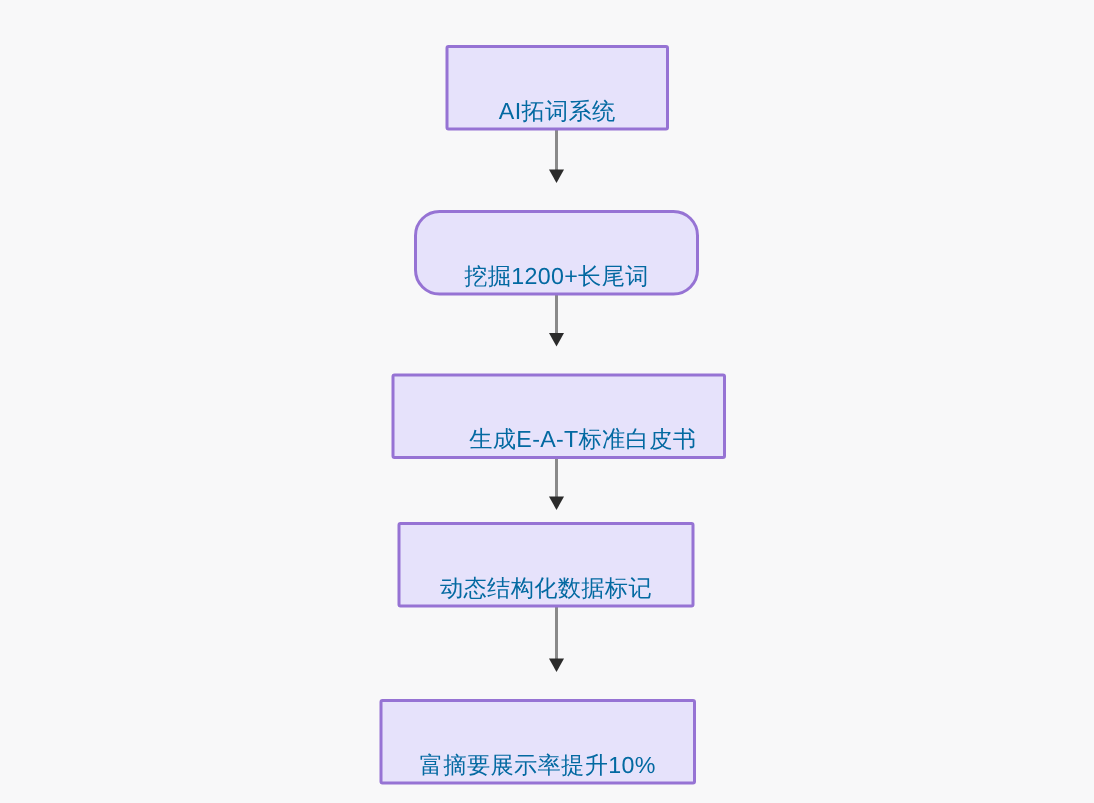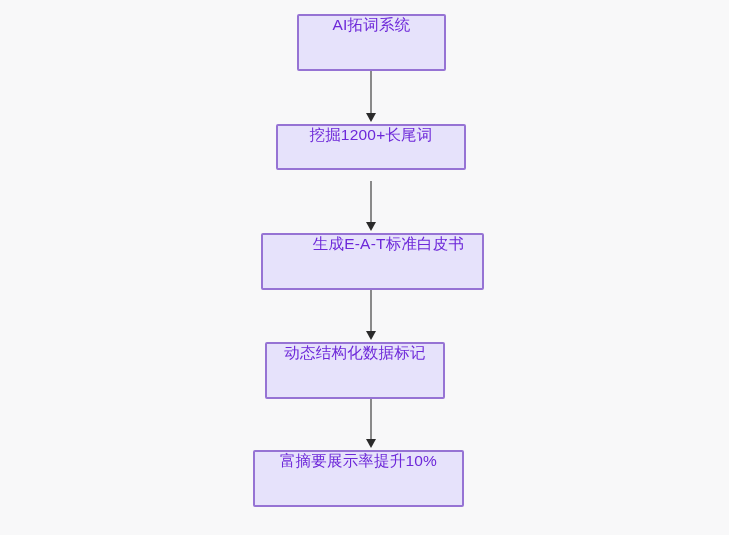--- a/index.html
+++ b/index.html
@@ -18,27 +18,28 @@
     width: 729px;
     height: 535px;
   }
   .node {
     position: absolute;
     box-sizing: border-box;
     background: #e6e2fb;
     border: 2px solid #9673d4;
     border-radius: 2px;
     display: flex;
-    align-items: flex-start;
+    align-items: flex-end;
     justify-content: center;
-    color: #6d28d9;
+    color: #0369a1;
     font-size: 15.5px;
     line-height: 1.2;
     letter-spacing: 0.2px;
     white-space: nowrap;
+    margin-top: 16px;
   }
   .edge {
     position: absolute;
     width: 2px;
     background: #8a8a8a;
   }
   .arrowhead {
     position: absolute;
     width: 0;
     height: 0;
@@ -61,29 +62,29 @@
   <div class="edge" style="left:370px; top:290px; height:43px;"></div>
   <div class="arrowhead" style="left:365.5px; top:331px;"></div>
 
   <div class="edge" style="left:370px; top:399px; height:42px;"></div>
   <div class="arrowhead" style="left:365.5px; top:439px;"></div>
 
   <div class="node" style="left:297px; top:14px; width:149px; height:57px;">
     <span>AI拓词系统</span>
   </div>
 
-  <div class="node" style="left:276px; top:124px; width:190px; height:46px;">
+  <div class="node" style="left:276px; top:124px; width:190px; height:57px;border-radius:17px;">
     <span>挖掘1200+长尾词</span>
   </div>
 
   <div class="node" style="left:261px; top:233px; width:223px; height:57px;padding-left:32px;">
     <span>生成E-A-T标准白皮书</span>
   </div>
 
-  <div class="node" style="left:265px; top:342px; width:180px; height:57px;">
+  <div class="node" style="left:265px; top:332px; width:198px; height:57px;">
     <span>动态结构化数据标记</span>
   </div>
 
   <div class="node" style="left:253px; top:450px; width:211px; height:57px;">
     <span>富摘要展示率提升10%</span>
   </div>
 
 </div>
 
 </body></html>

